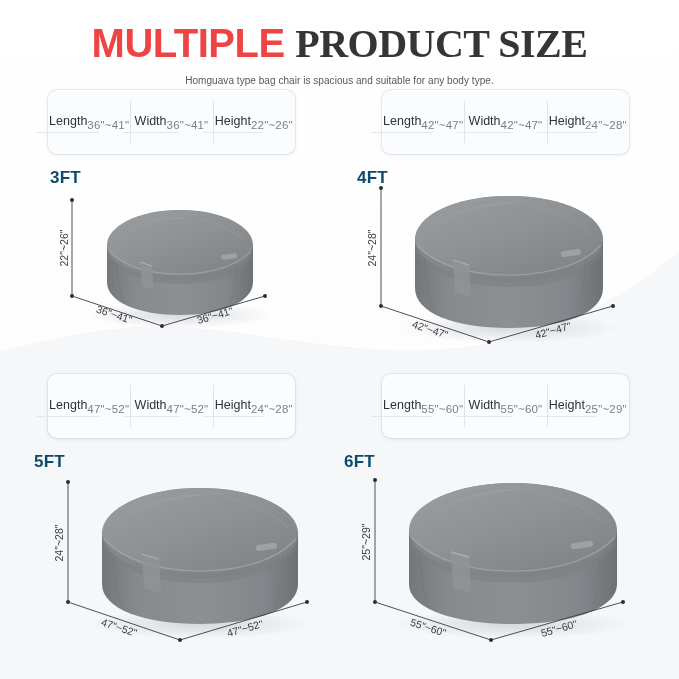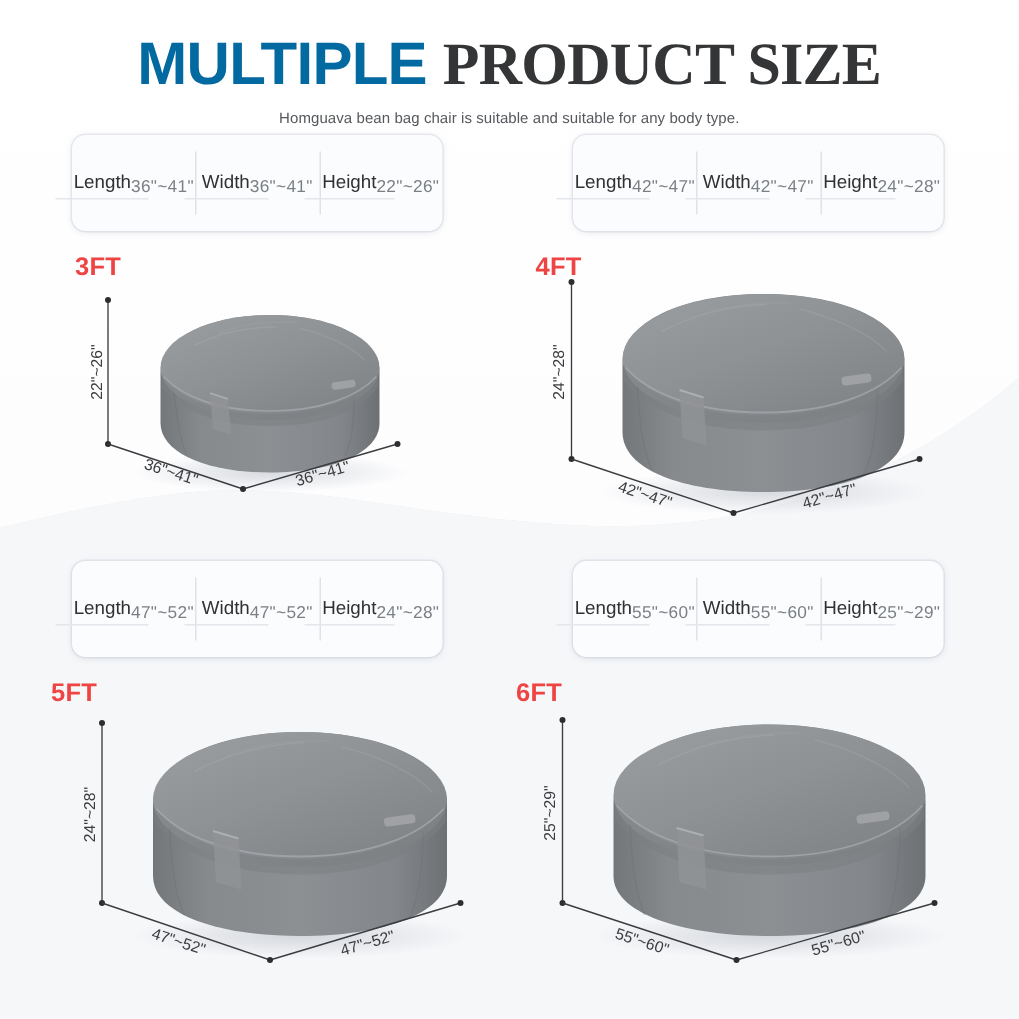--- a/index.html
+++ b/index.html
@@ -45,21 +45,21 @@
   .title {
     margin: 0;
     padding-top: 20px;
     font-size: 40px;
     font-weight: bold;
     letter-spacing: -0.5px;
     line-height: 46px;
     white-space: nowrap;
   }
   .title .t-accent {
-    color: #0369a1;
+    color: #ef4444;
   }
   .title .t-main {
     color: #333537;
     font-family: Liberation Serif, serif;
   }
   .subtitle {
     margin: 0;
     padding-top: 7px;
     font-size: 10px;
     color: #55585c;
@@ -124,21 +124,21 @@
     line-height: 15px;
     padding-top: 6px;
     letter-spacing: 0.2px;
   }
 
   
   .size-label {
     position: absolute;
     font-size: 17px;
     font-weight: bold;
-    color: #ef4444;
+    color: #0c4a6e;
     letter-spacing: 0.2px;
     z-index: 6;
   }
   .size-label.l3 { left: 50px;  top: 168px; }
   .size-label.l4 { left: 357px; top: 168px; }
   .size-label.l5 { left: 34px;  top: 452px; }
   .size-label.l6 { left: 344px; top: 452px; }
 
   
   .fig {
@@ -181,21 +181,21 @@
              C500,357 600,320 679,252 L679,262
              C600,331 500,368 380,361 C270,355 200,329 110,341
              C66,347 28,356 0,363 Z" fill="#e4e8ef" opacity="0.75"></path>
     <rect x="0" y="360" width="679" height="319" fill="#f6f7f9"></rect>
     <path d="M0,352 C28,345 66,336 110,330 C200,318 270,344 380,350
              C500,357 600,320 679,252 L679,679 L0,679 Z" fill="#f6f7f9"></path>
   </svg>
 
   <div class="header">
     <h1 class="title"><span class="t-accent">MULTIPLE</span> <span class="t-main">PRODUCT SIZE</span></h1>
-    <p class="subtitle">Homguava bean bag chair is suitable and suitable for any body type.</p>
+    <p class="subtitle">Homguava type bag chair is spacious and suitable for any body type.</p>
   </div>
 
   <div class="spec-card c3">
     <div class="spec-col">
       <div class="spec-head">Length</div>
       <div class="spec-val">36"~41"</div>
     </div>
     <div class="spec-col">
       <div class="spec-head">Width</div>
       <div class="spec-val">36"~41"</div>

